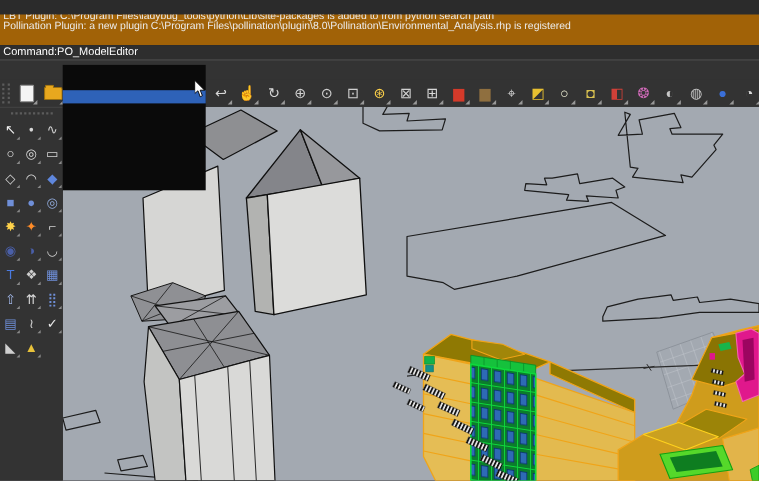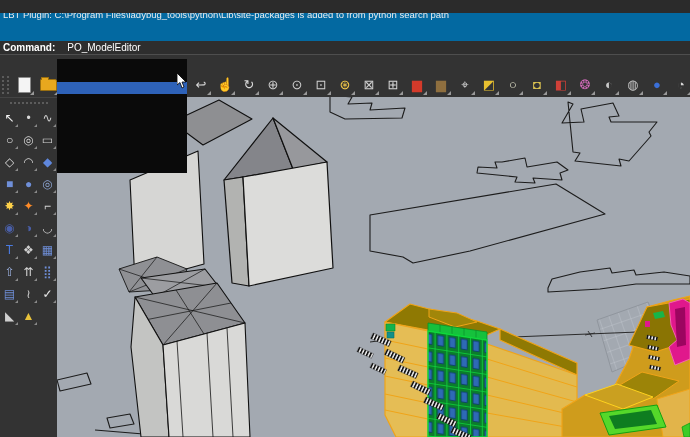--- a/index.html
+++ b/index.html
@@ -3,30 +3,30 @@
 <meta charset="utf-8">
 <style>
   html,body{margin:0;padding:0;}
   body{width:690px;height:437px;position:relative;overflow:hidden;background:#333;
        font-family:"Liberation Sans",sans-serif;-webkit-font-smoothing:antialiased;}
   
   .menubar{position:absolute;top:0;left:0;right:0;height:13px;background:#2b2b2b;
            display:flex;align-items:center;padding-left:2px;z-index:5;}
   .menu-item{font-size:10px;color:#d2d2d2;padding:0 6px;line-height:13px;white-space:nowrap;}
   
-  .history{position:absolute;top:13px;left:0;right:0;height:27px;background:#0369a1;
+  .history{position:absolute;top:13px;left:0;right:0;height:27px;background:#a16207;
            border-bottom:1px solid #1e1e1e;overflow:hidden;padding:1px 0 0 3px;z-index:4;}
   .hline{font-size:9.5px;line-height:9.3px;height:9.3px;color:#ececec;white-space:nowrap;}
   .hline.clipped{margin-top:-4px;}
   
   .cmdline{position:absolute;top:41px;left:0;right:0;height:13px;background:#2e2e2e;
            border-bottom:1px solid #4e4e4e;font-size:10px;line-height:13px;color:#fff;
            padding-left:3px;z-index:4;white-space:nowrap;}
-  .cmdline .lbl{font-weight:bold;}
-  .cmdline .val{margin-left:12px;}
+  .cmdline .lbl{font-weight:normal;}
+  .cmdline .val{margin-left:0;}
   
   .tabrow{position:absolute;top:55px;left:0;right:0;height:17px;background:#333;
           display:flex;align-items:flex-end;padding-left:6px;overflow:hidden;z-index:3;}
   .tab{font-size:10.5px;color:#bdbdbd;padding:1px 6px 2px;white-space:nowrap;}
   .tab-spacer{width:84px;flex:none;}
   
   .iconrow{position:absolute;top:72px;left:0;right:0;height:25px;background:#333;
            display:flex;align-items:center;overflow:hidden;z-index:3;}
   .grip-v{width:3px;height:18px;margin:0 3px 0 2px;border-left:2px dotted #5c5c5c;
           border-right:2px dotted #5c5c5c;flex:none;}
@@ -79,20 +79,21 @@
     <span class="menu-item"></span>
     <span class="menu-item"></span>
     <span class="menu-item"></span>
     <span class="menu-item"></span>
     <span class="menu-item"></span>
     <span class="menu-item"></span>
   </div>
 
 <div class="history">
   <div class="hline clipped">LBT Plugin: C:\Program Files\ladybug_tools\python\Lib\site-packages is added to from python search path</div>
+  <div class="hline">Pollination Plugin: a new plugin C:\Program Files\pollination\plugin\8.0\Pollination\Environmental_Analysis.rhp is registered</div>
 </div>
 
 <div class="cmdline">
   <span class="lbl">Command:</span><span class="val">PO_ModelEditor</span>
 </div>
 
 <div class="tabrow">
   <span style="display:flex;">
 
   <span class="tab"></span>

